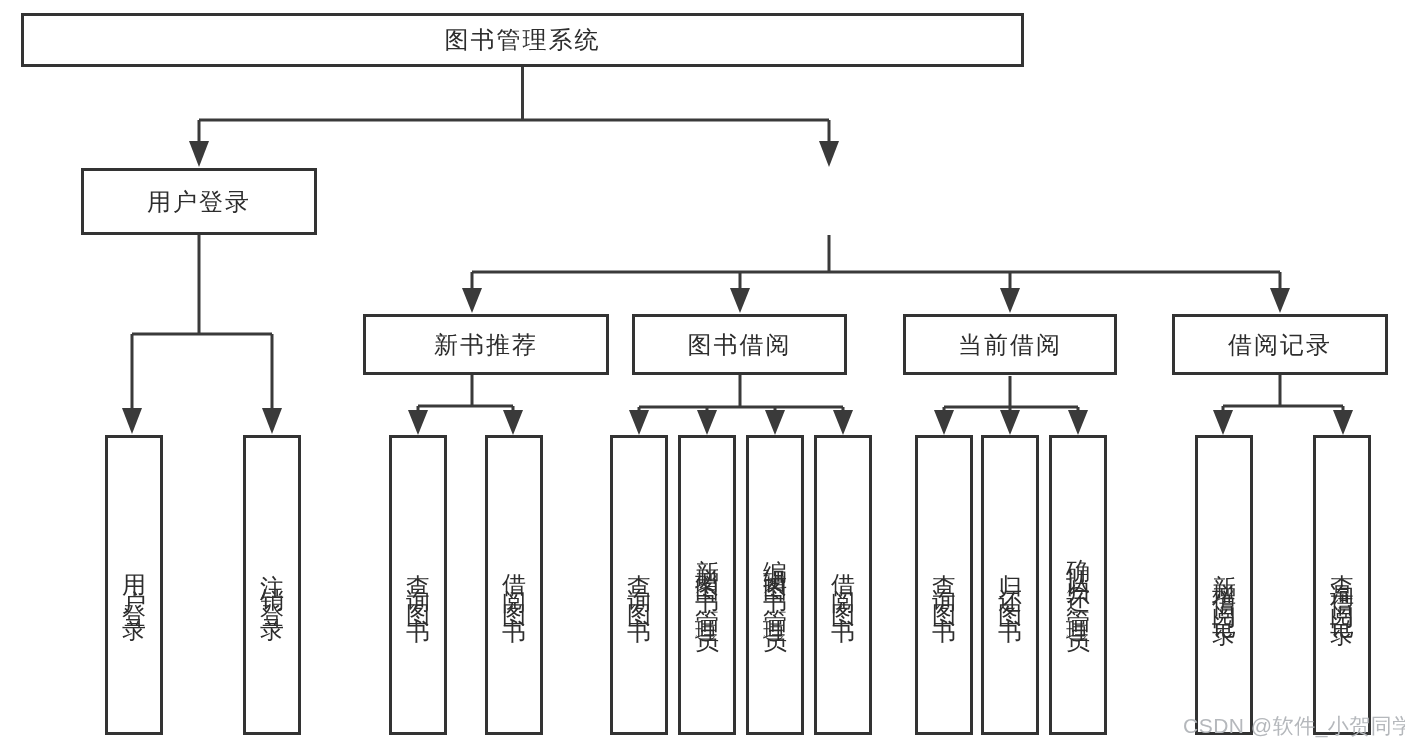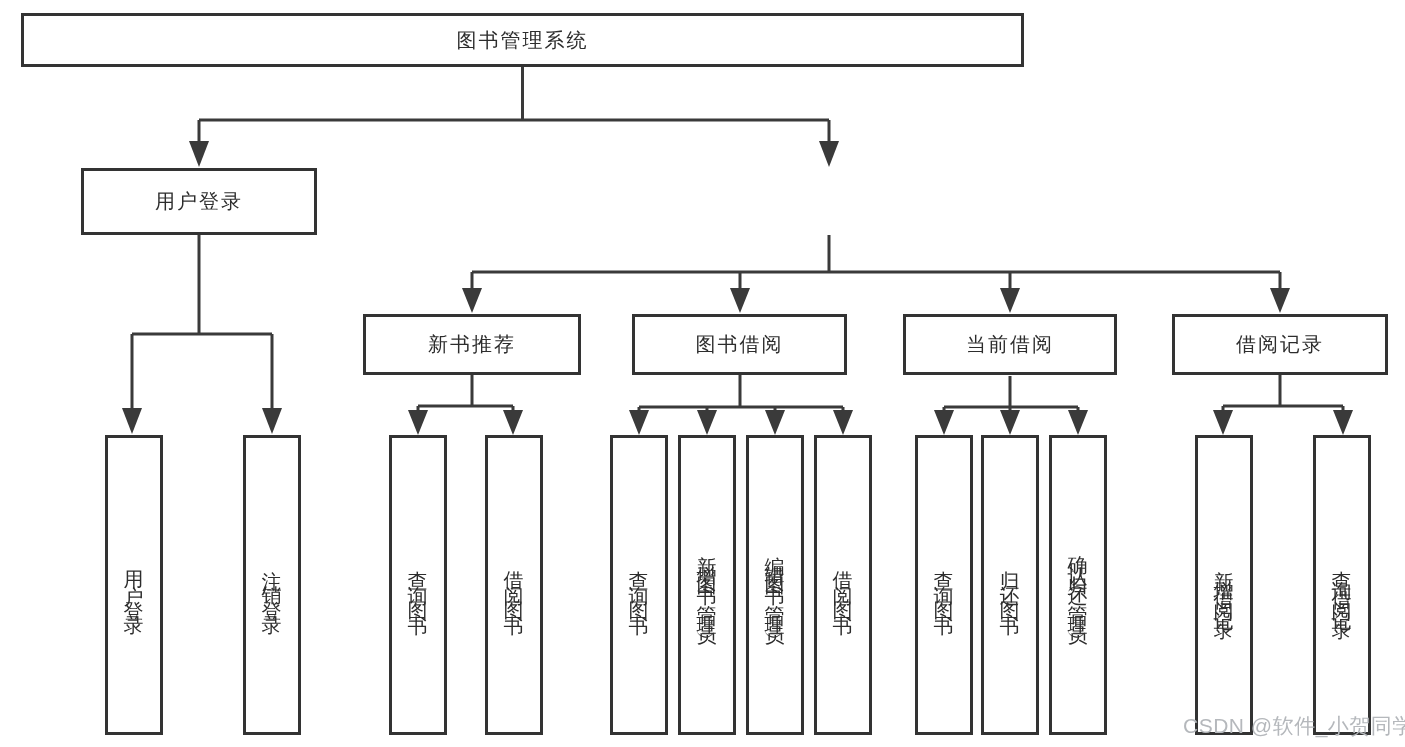--- a/index.html
+++ b/index.html
@@ -21,21 +21,21 @@
   .connectors polygon { fill: #3a3a3a; stroke: none; }
   .box {
     position: absolute;
     box-sizing: border-box;
     border: 3px solid #333333;
     background: #ffffff;
     display: flex;
     align-items: center;
     justify-content: center;
     color: #2d2d2d;
-    font-size: 20px;
+    font-size: 24px;
     z-index: 2;
   }
   .h-label { letter-spacing: 2px; white-space: nowrap; }
   .leaf { width: 58px; height: 300px; top: 435px; }
   .v-text {
     writing-mode: vertical-rl;
     text-orientation: mixed;
     white-space: nowrap;
     line-height: 1;
   }
@@ -101,21 +101,21 @@
   </svg>
 
   <div class="box" style="left:21px; top:13px; width:1003px; height:54px;">
     <span class="h-label">图书管理系统</span>
   </div>
 
   <div class="box" style="left:81px; top:168px; width:236px; height:67px;">
     <span class="h-label">用户登录</span>
   </div>
 
-  <div class="box" style="left:363px; top:314px; width:218px; height:61px;">
+  <div class="box" style="left:363px; top:314px; width:246px; height:61px;">
     <span class="h-label">新书推荐</span>
   </div>
   <div class="box" style="left:632px; top:314px; width:215px; height:61px;">
     <span class="h-label">图书借阅</span>
   </div>
   <div class="box" style="left:903px; top:314px; width:214px; height:61px;">
     <span class="h-label">当前借阅</span>
   </div>
   <div class="box" style="left:1172px; top:314px; width:216px; height:61px;justify-content:center;">
     <span class="h-label">借阅记录</span>

